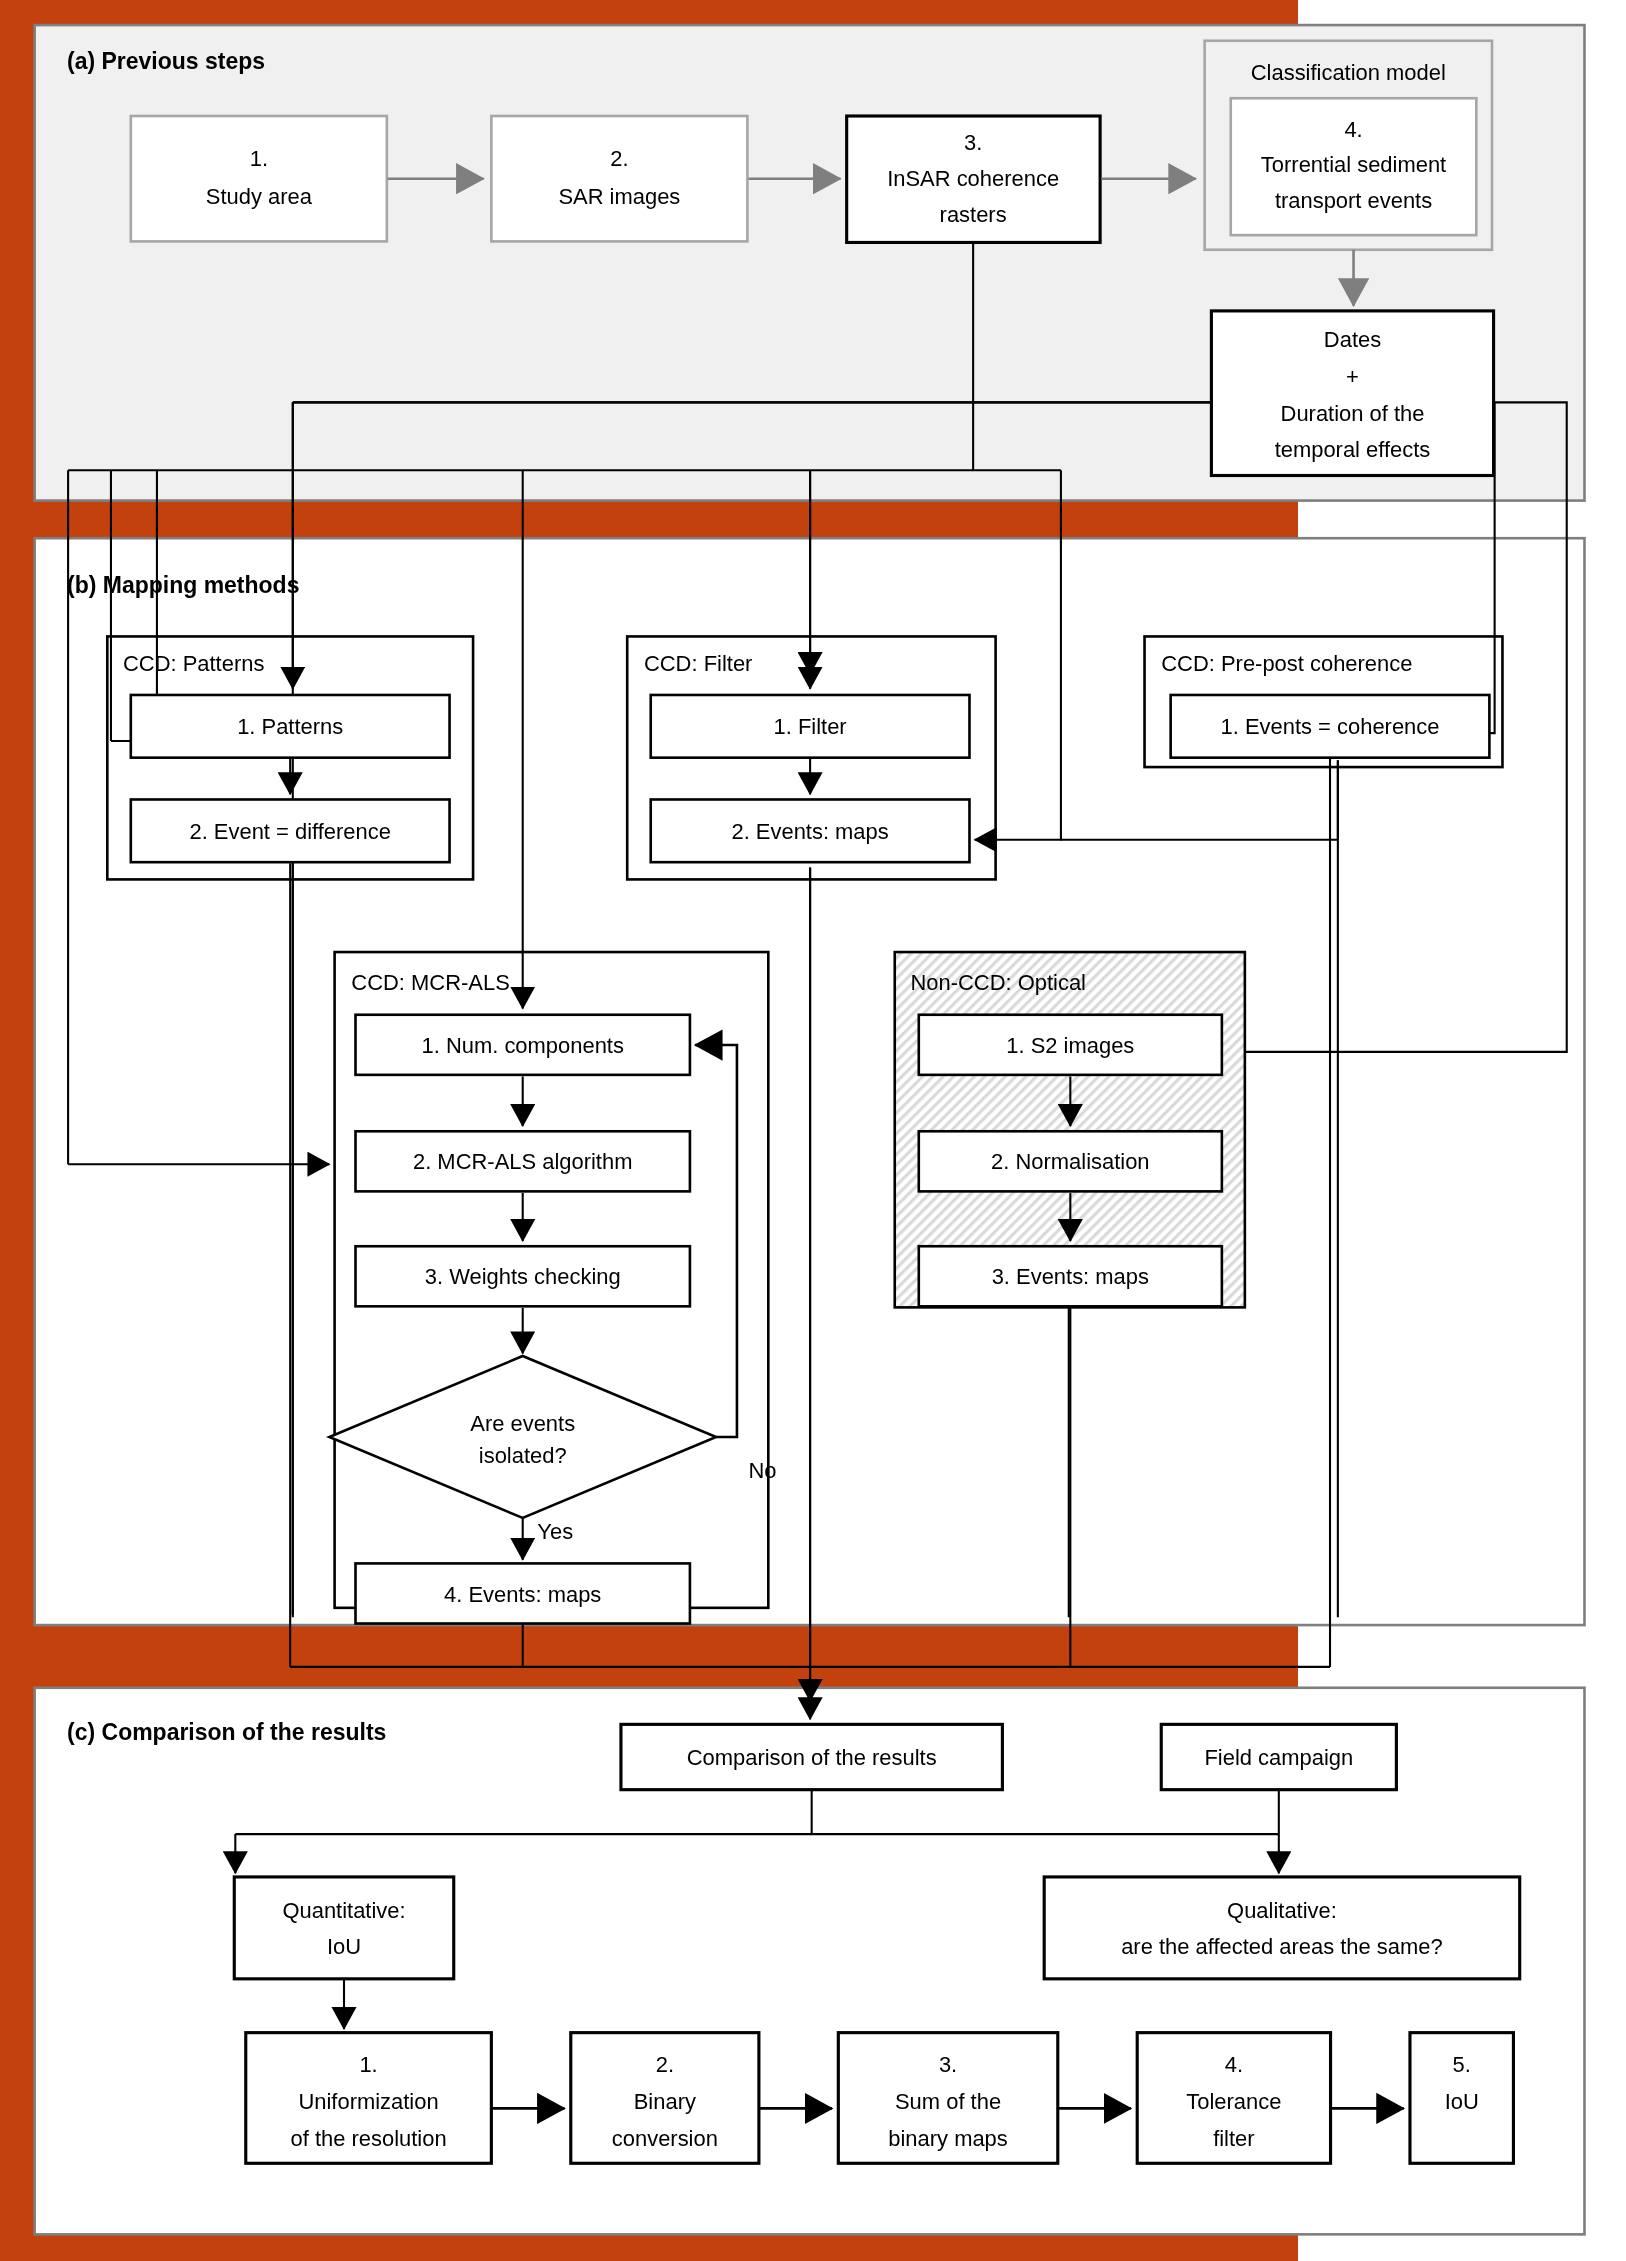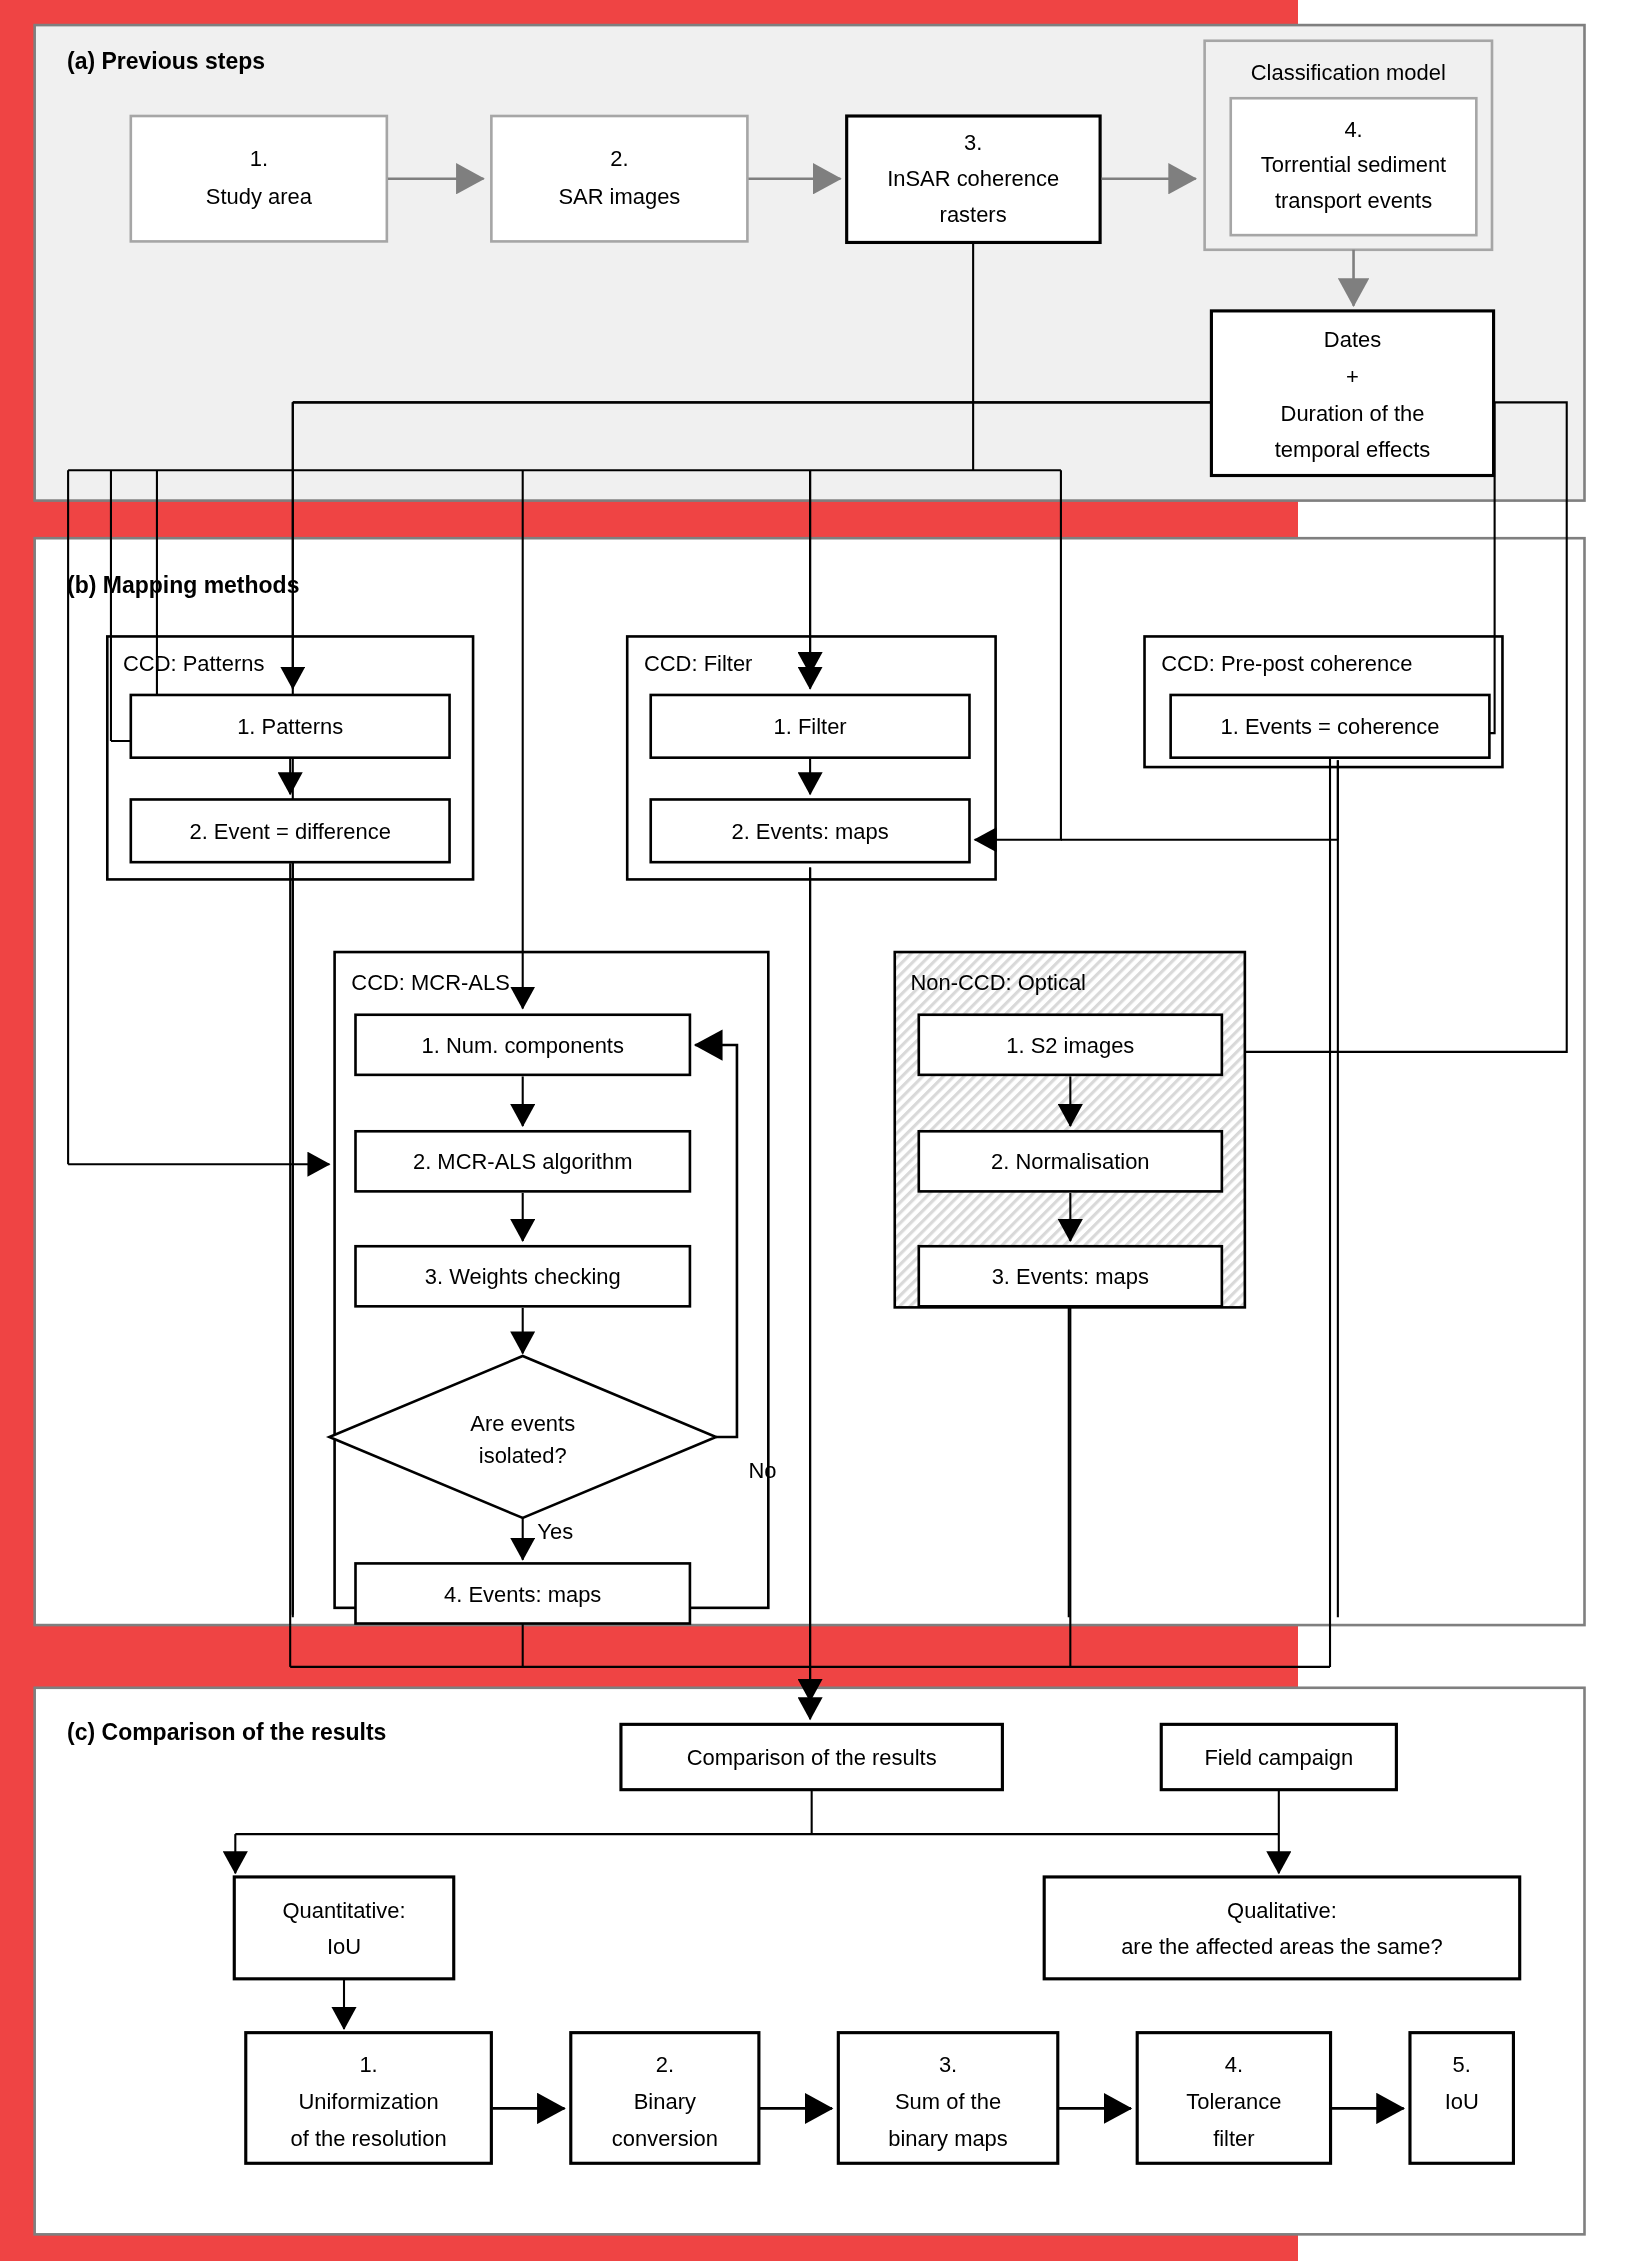--- a/index.html
+++ b/index.html
@@ -1,17 +1,17 @@
 <!DOCTYPE html>
 <html style="font-size:8.4px"><head>
 <meta charset="utf-8">
 <style>
   html,body{margin:0;padding:0;background:#ffffff;}
   body{font-family:"Liberation Sans", sans-serif;}
-  #stage{position:relative;width:1298px;height:2261px;background:#ef4444;}
+  #stage{position:relative;width:1298px;height:2261px;background:#c2410c;}
   svg{position:absolute;left:0;top:0;width:1627px;height:2261px;}
   .lbl{font-family:"Liberation Sans", sans-serif;fill:#000;}
 </style>
 </head>
 <body>
 
 <div id="stage">
 <svg viewBox="0 0 3113 4327" xmlns="http://www.w3.org/2000/svg">
   <defs>
     <marker id="ahB" viewBox="0 0 12 12" refX="10.5" refY="6" markerWidth="12" markerHeight="12" orient="auto-start-reverse">

